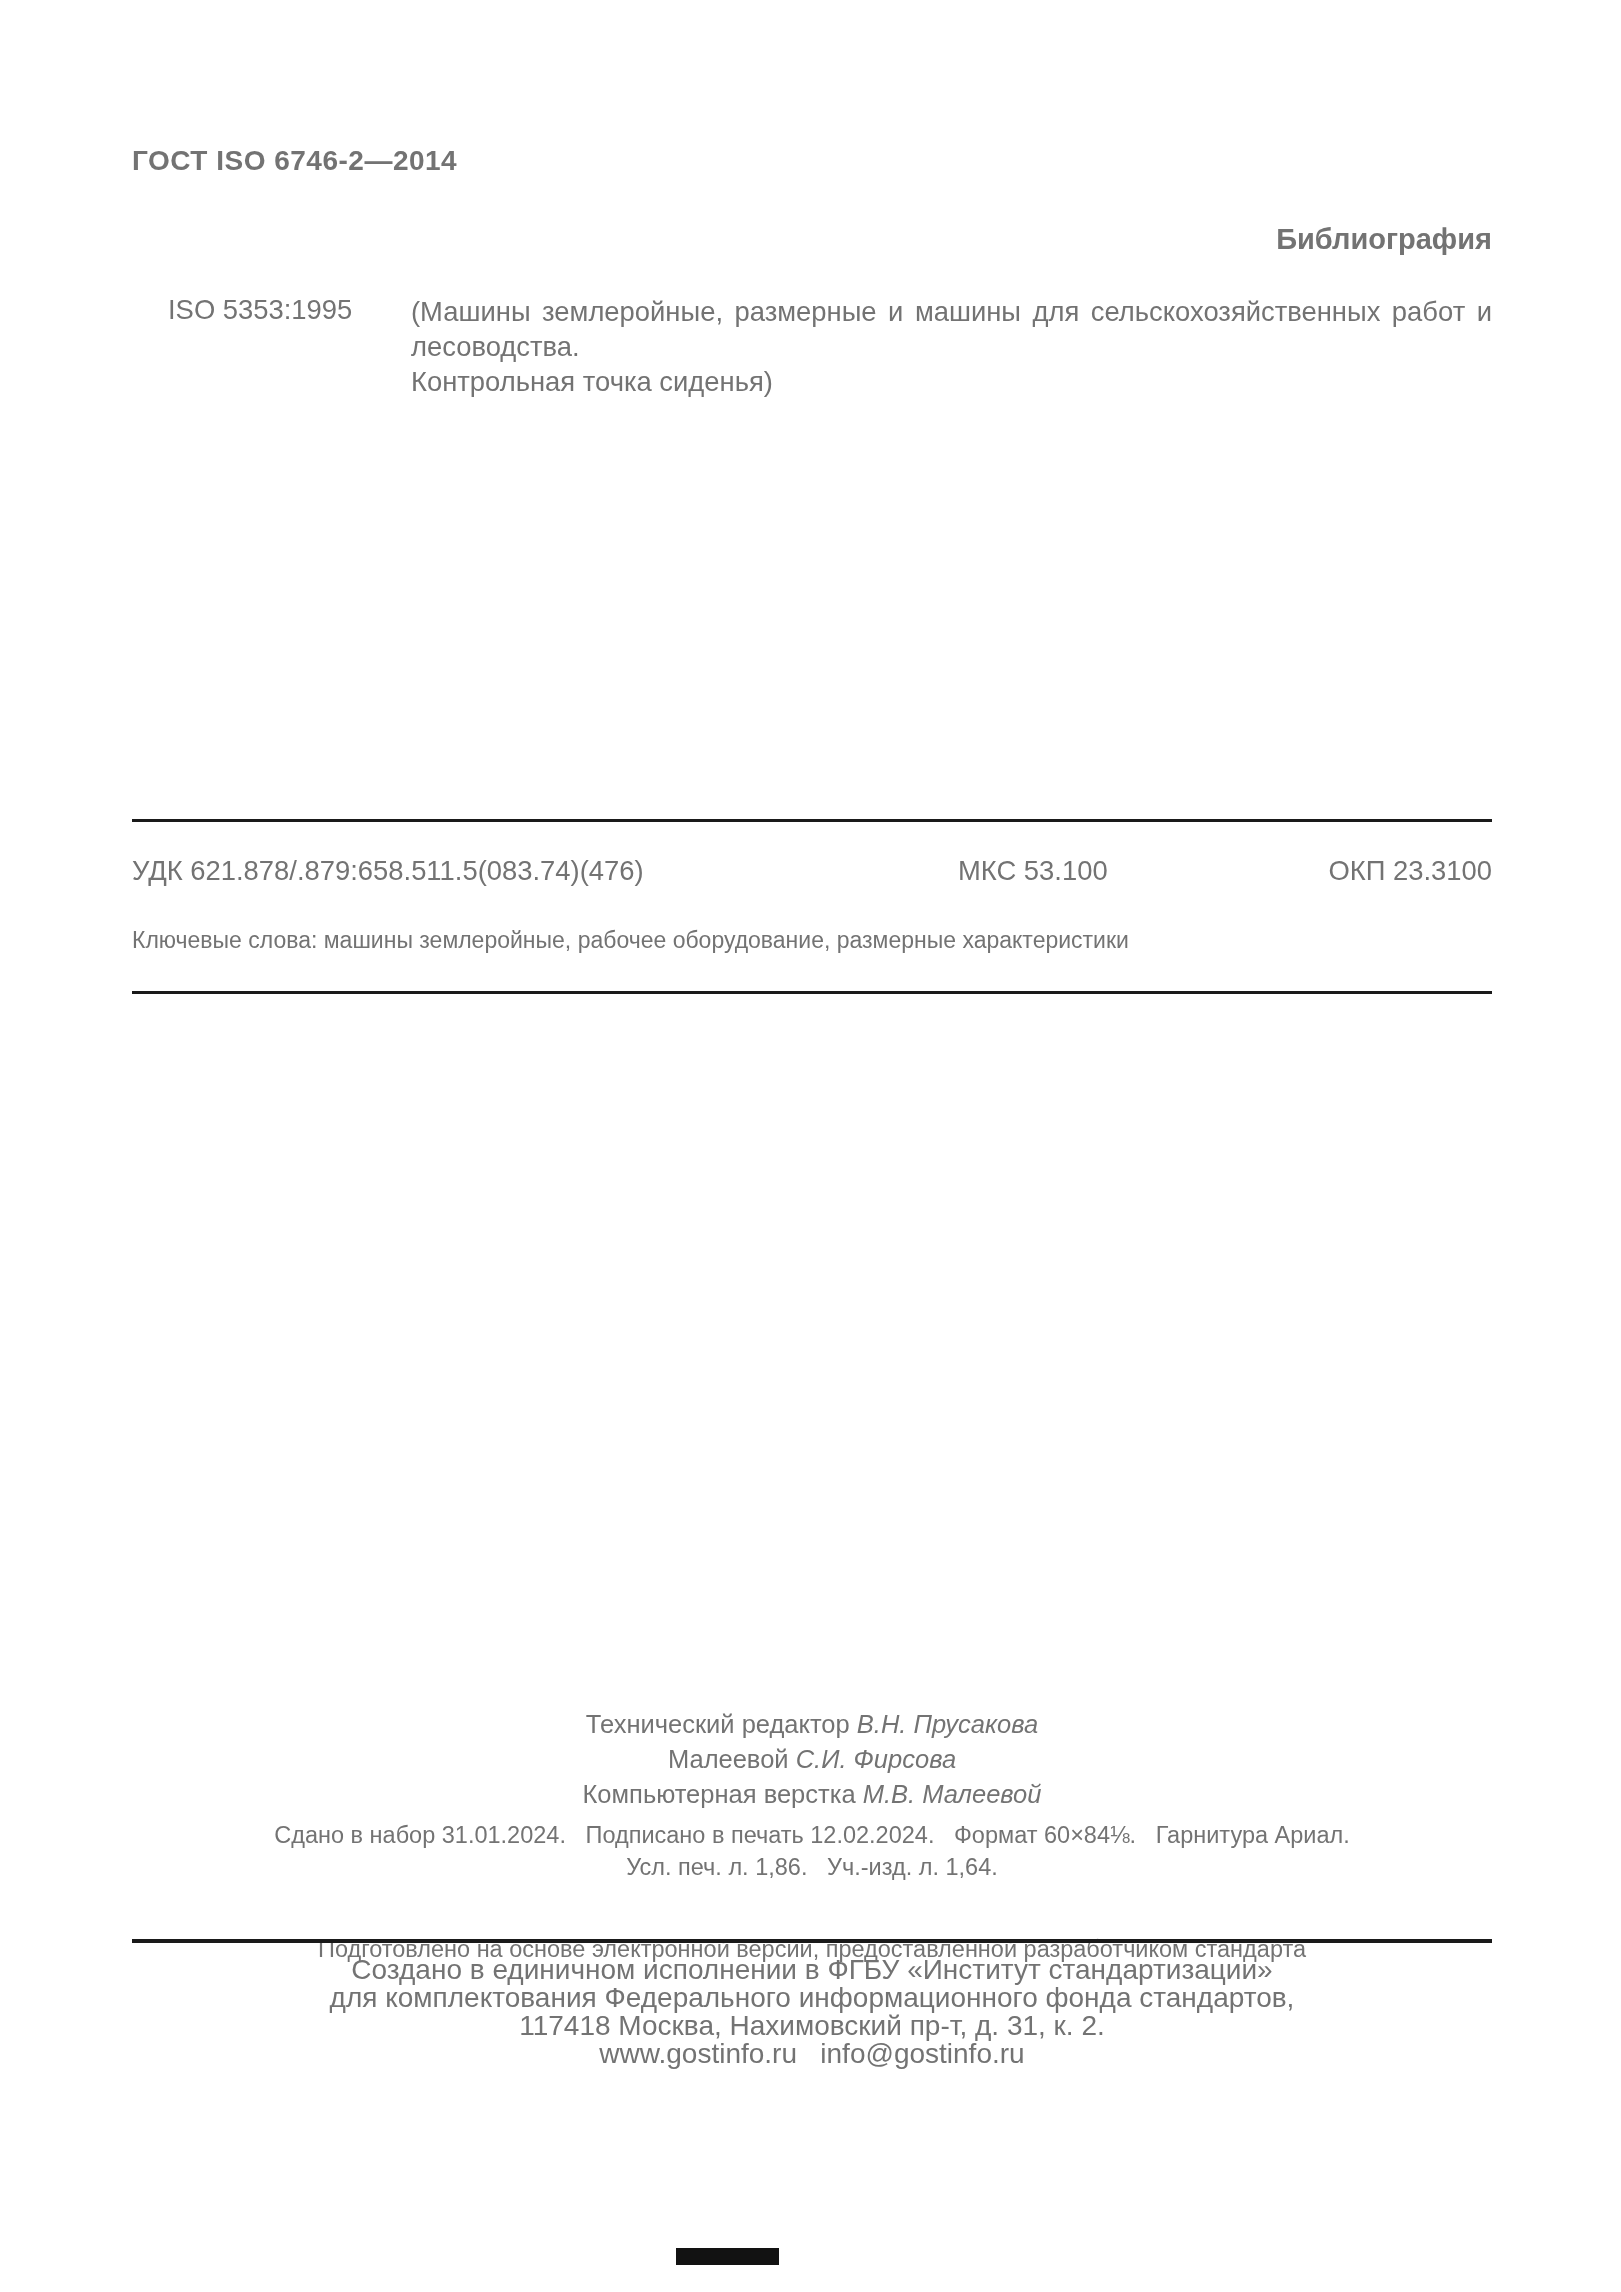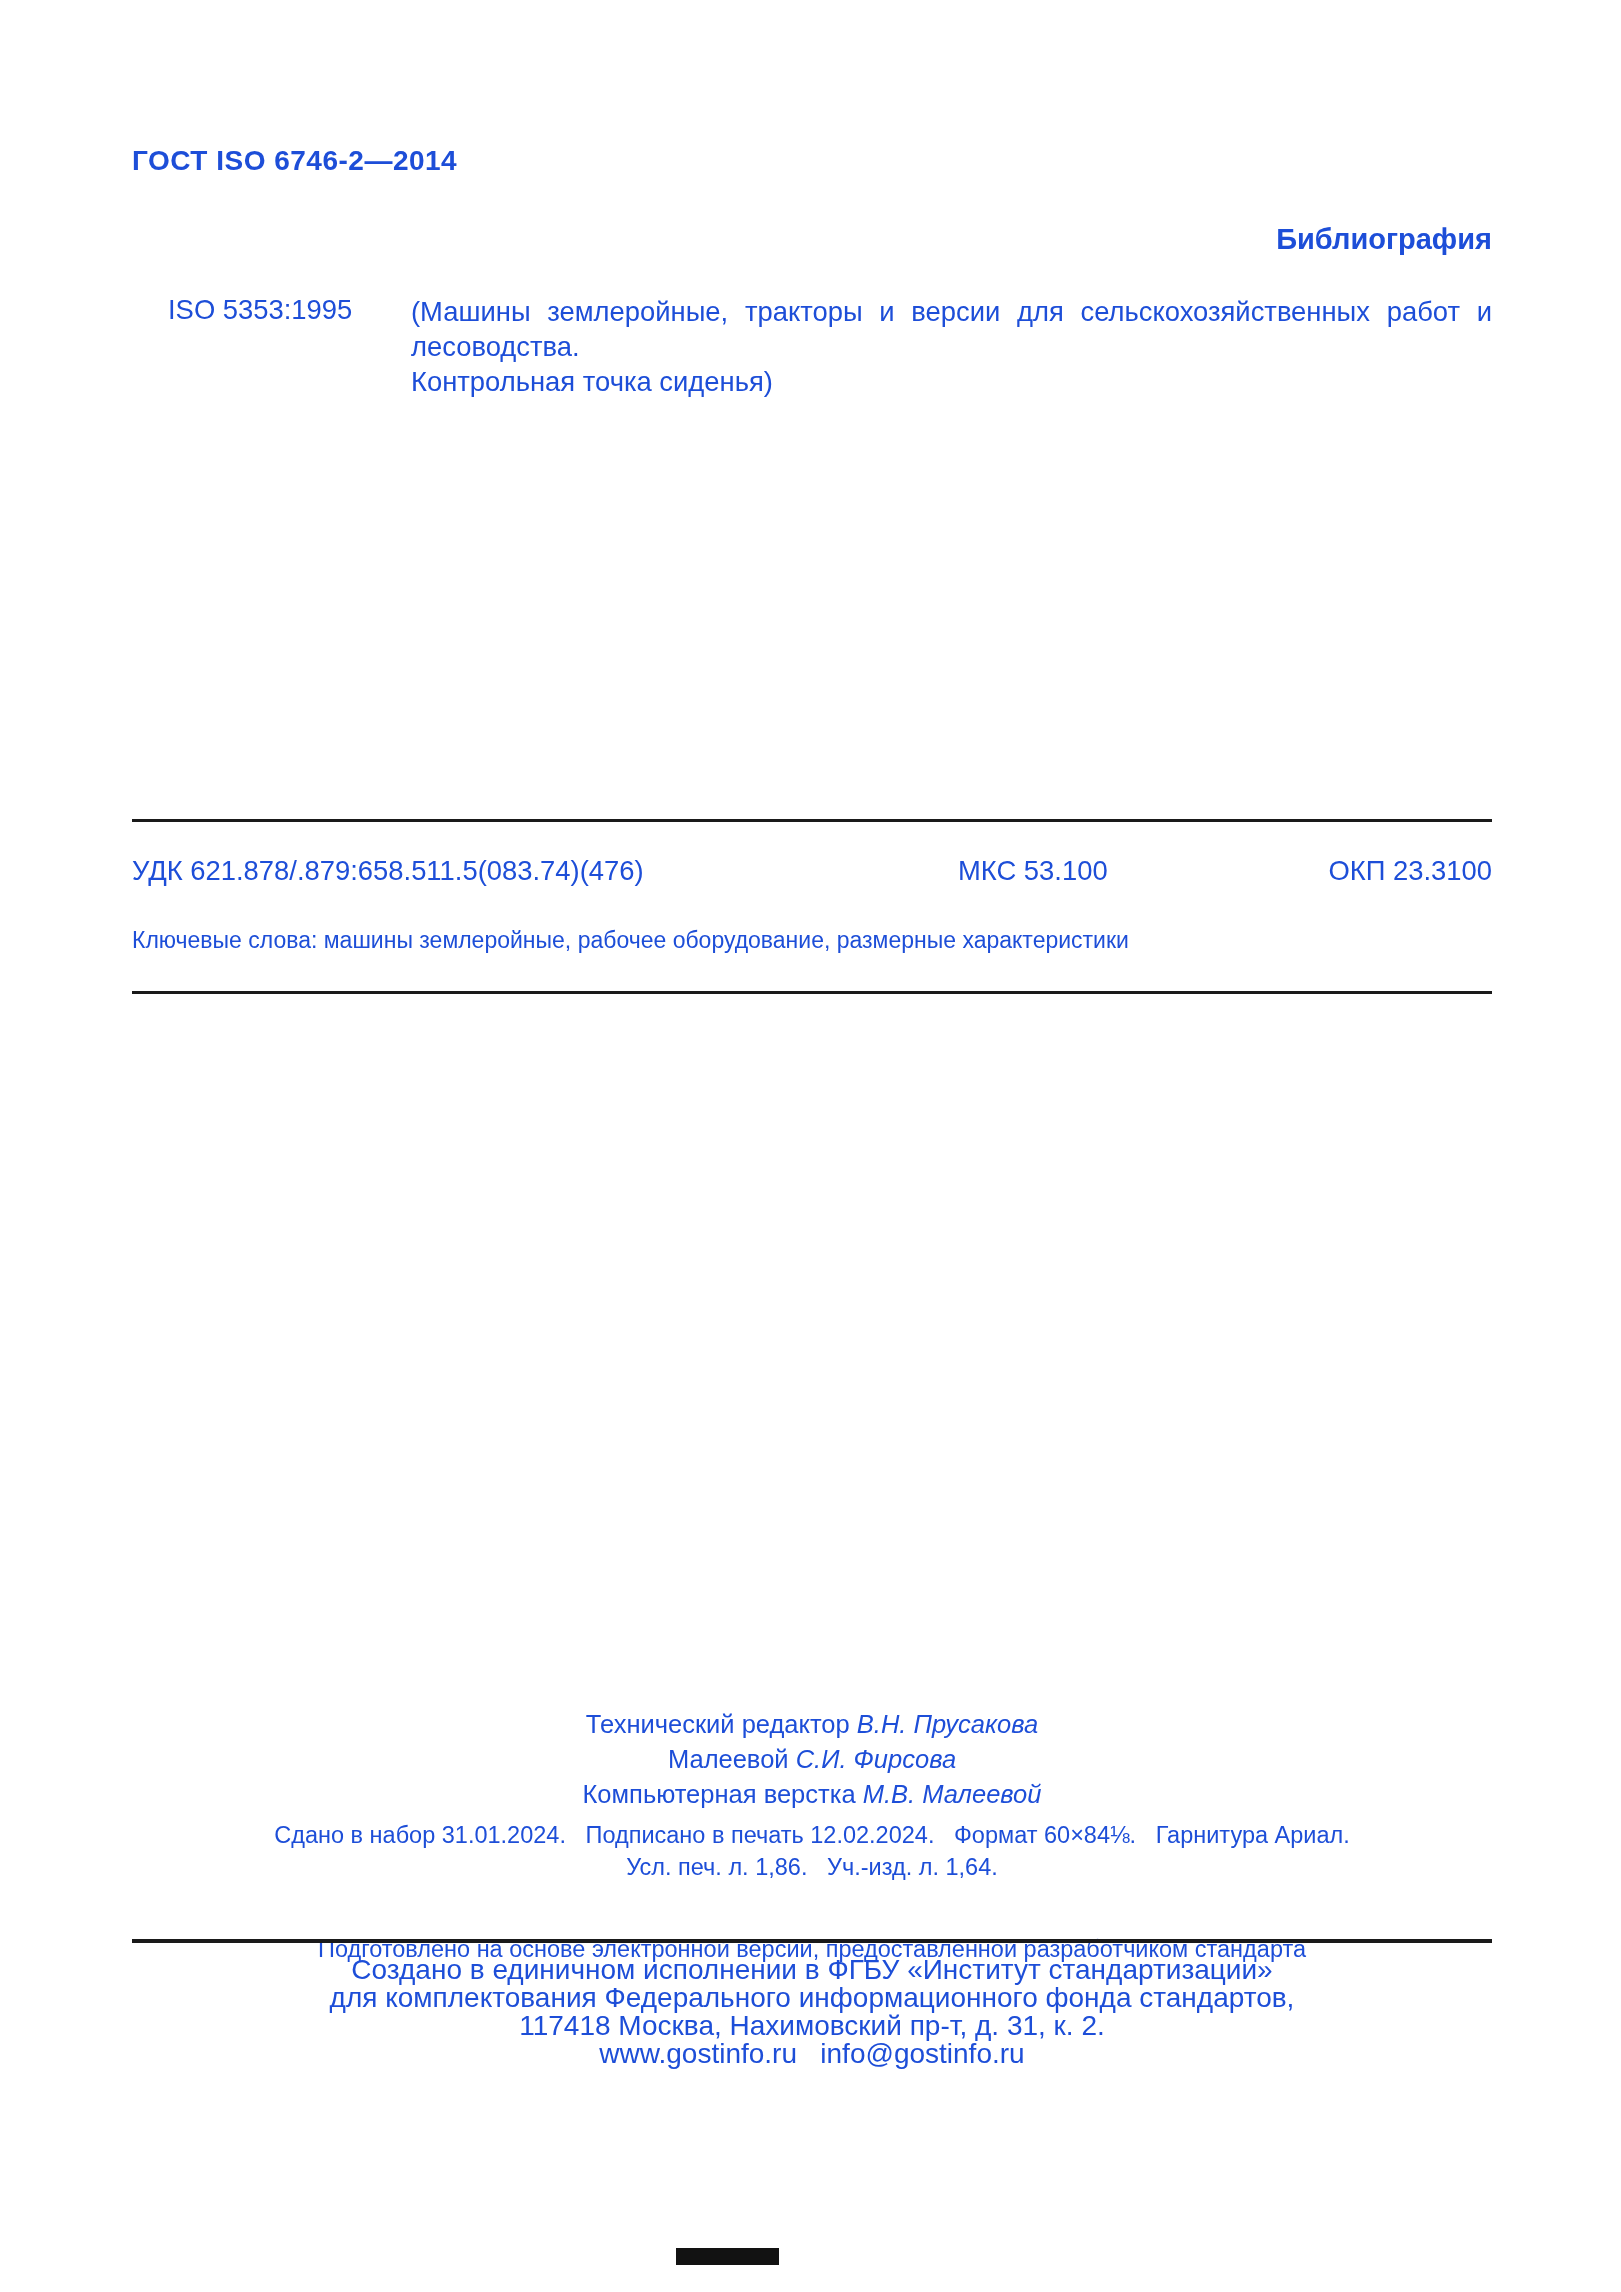--- a/index.html
+++ b/index.html
@@ -7,21 +7,21 @@
     padding: 0;
     background: #e8e8e8;
   }
   .page {
     position: relative;
     width: 1621px;
     height: 2293px;
     margin: 0 auto;
     background: #ffffff;
     font-family: "Liberation Sans", sans-serif;
-    color: #1d4ed8;
+    color: #737373;
     overflow: hidden;
   }
   .doc-header {
     position: absolute;
     left: 132px;
     top: 145px;
     font-size: 28px;
     font-weight: bold;
     letter-spacing: 0.5px;
     white-space: nowrap;
@@ -153,21 +153,21 @@
 
 <div class="page">
 
   <div class="doc-header">ГОСТ ISO 6746-2—2014</div>
 
   <div class="page-title">Библиография</div>
 
   <div class="bib">
     <div class="bib-label">ISO 5353:1995</div>
     <div class="bib-text">
-      <div class="bib-line just">(Машины землеройные, тракторы и версии для сельскохозяйственных работ и лесоводства.</div>
+      <div class="bib-line just">(Машины землеройные, размерные и машины для сельскохозяйственных работ и лесоводства.</div>
       <div class="bib-line">Контрольная точка сиденья)</div>
     </div>
   </div>
 
   <div class="rule rule-1"></div>
 
   <div class="codes-row">
     <span class="udk">УДК 621.878/.879:658.511.5(083.74)(476)</span>
     <span class="mks">МКС 53.100</span>
     <span class="okp">ОКП 23.3100</span>

